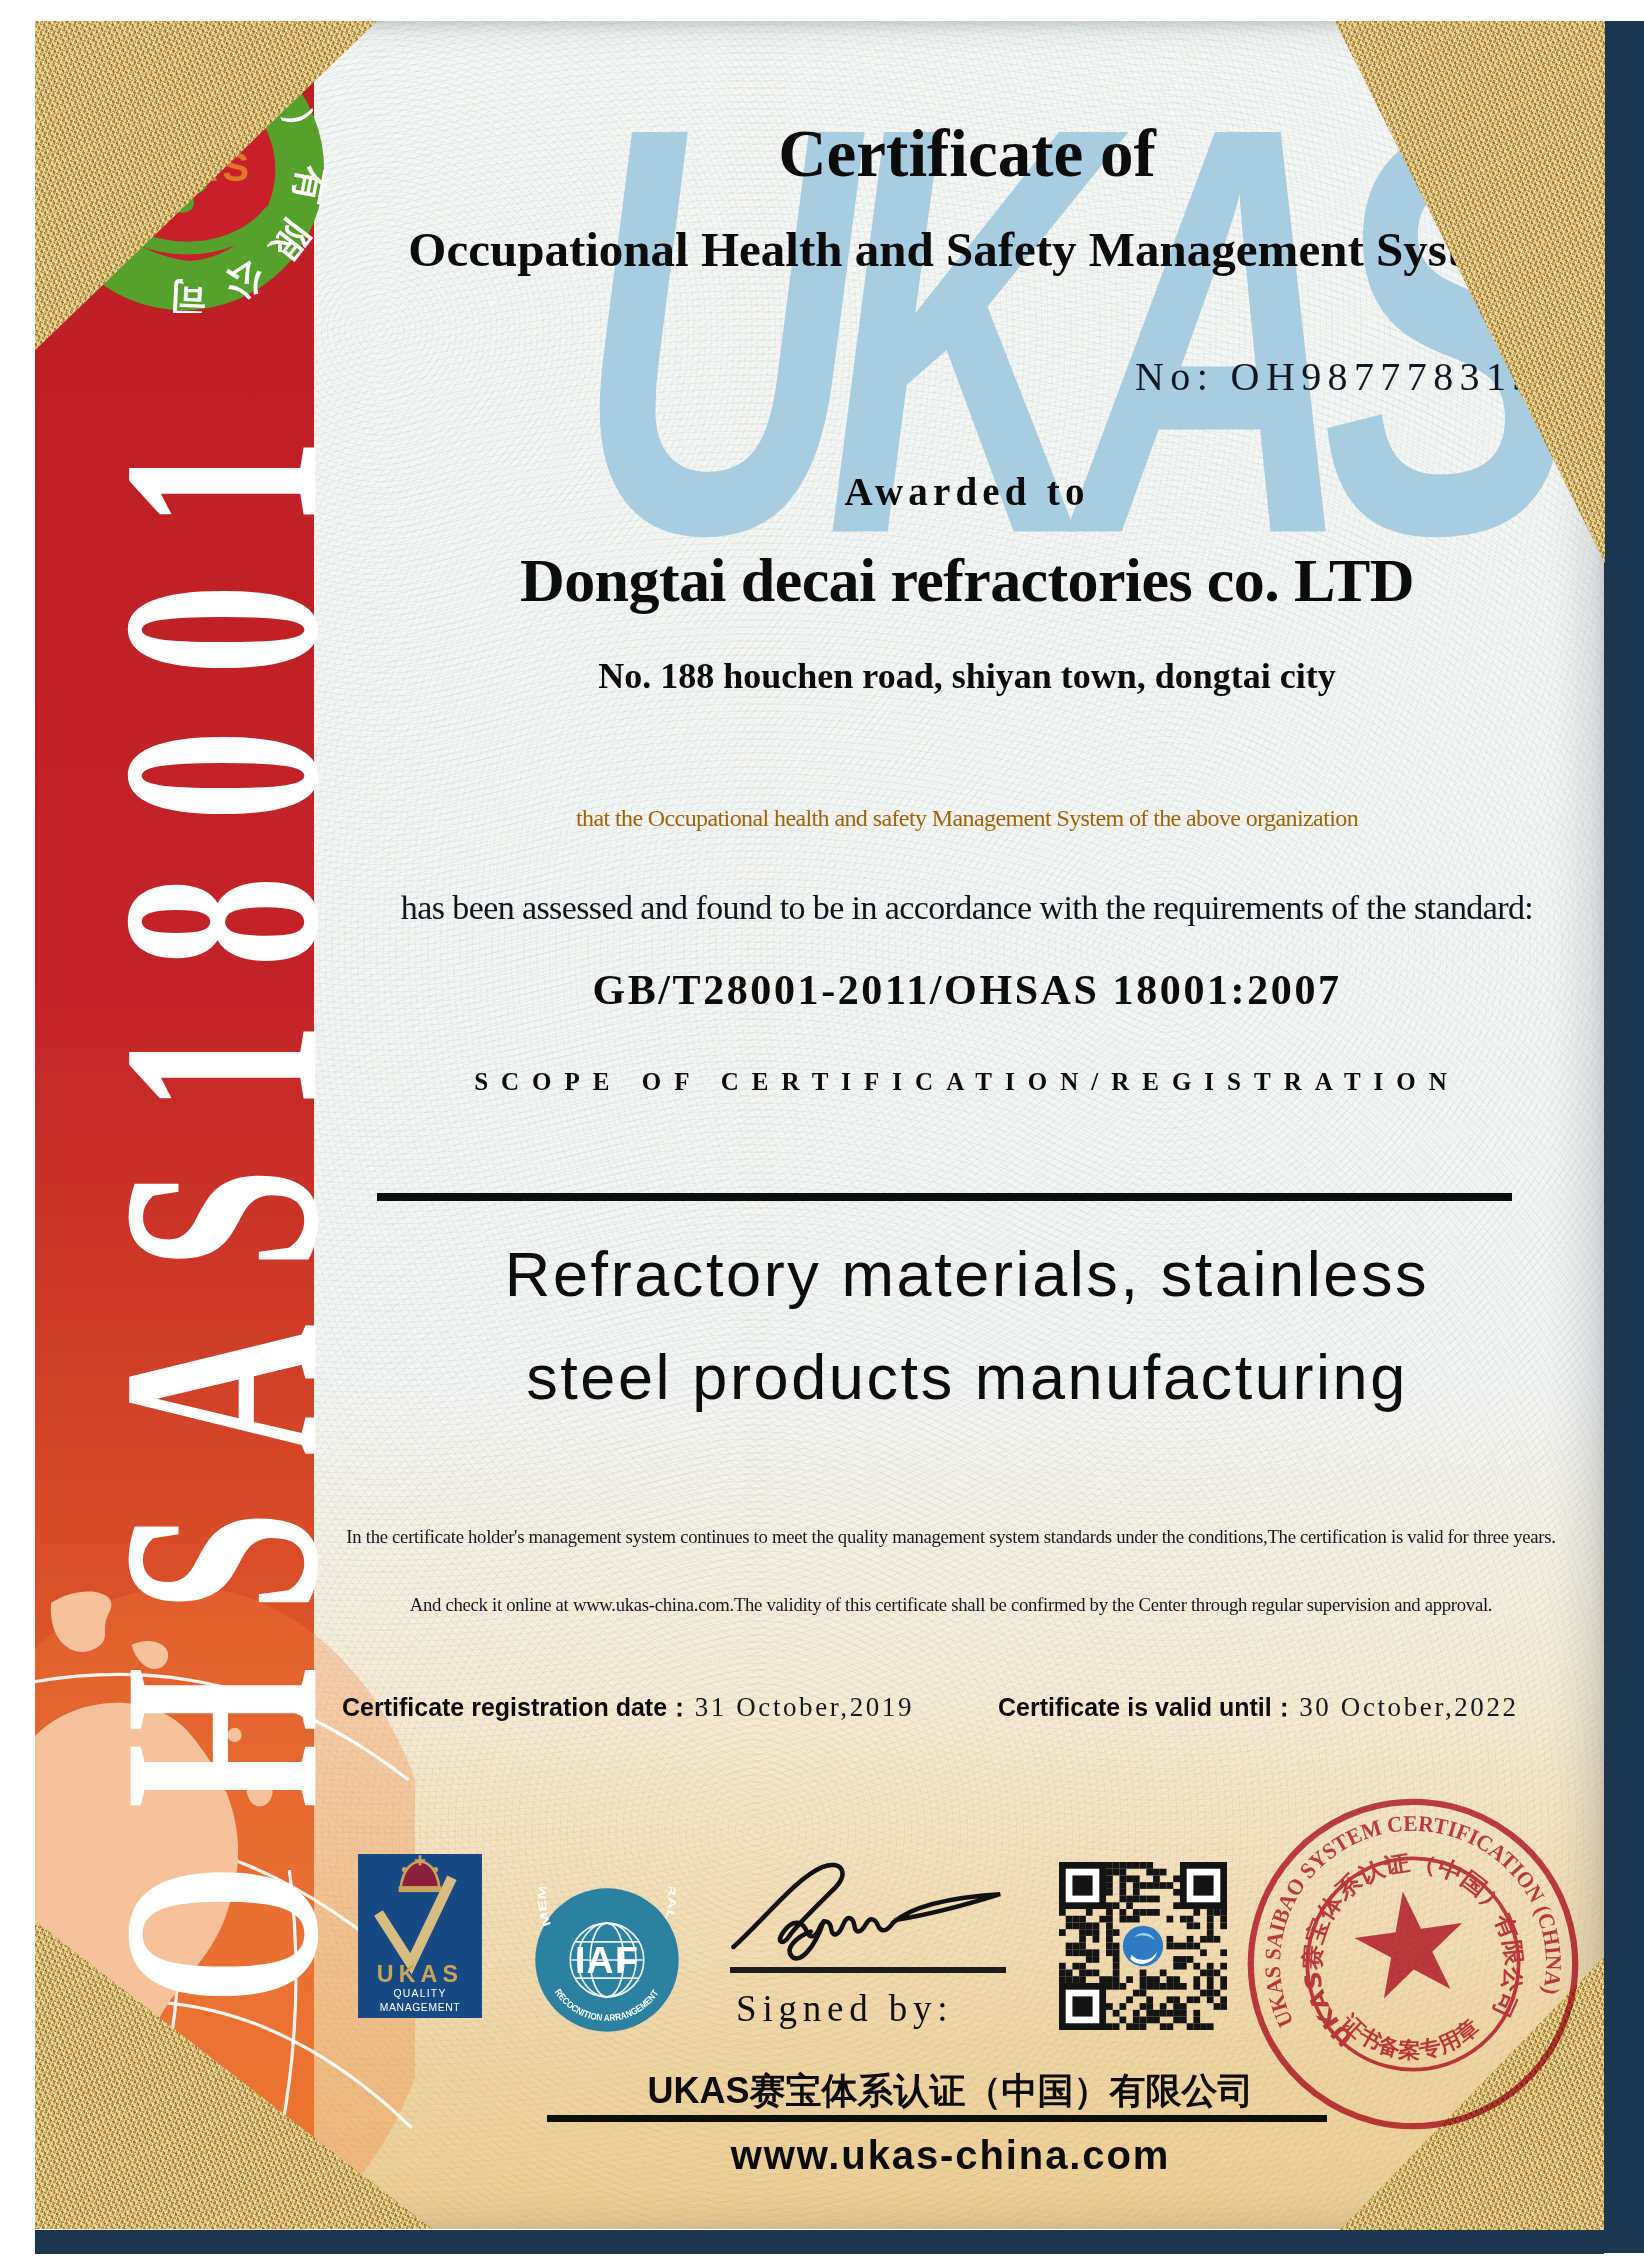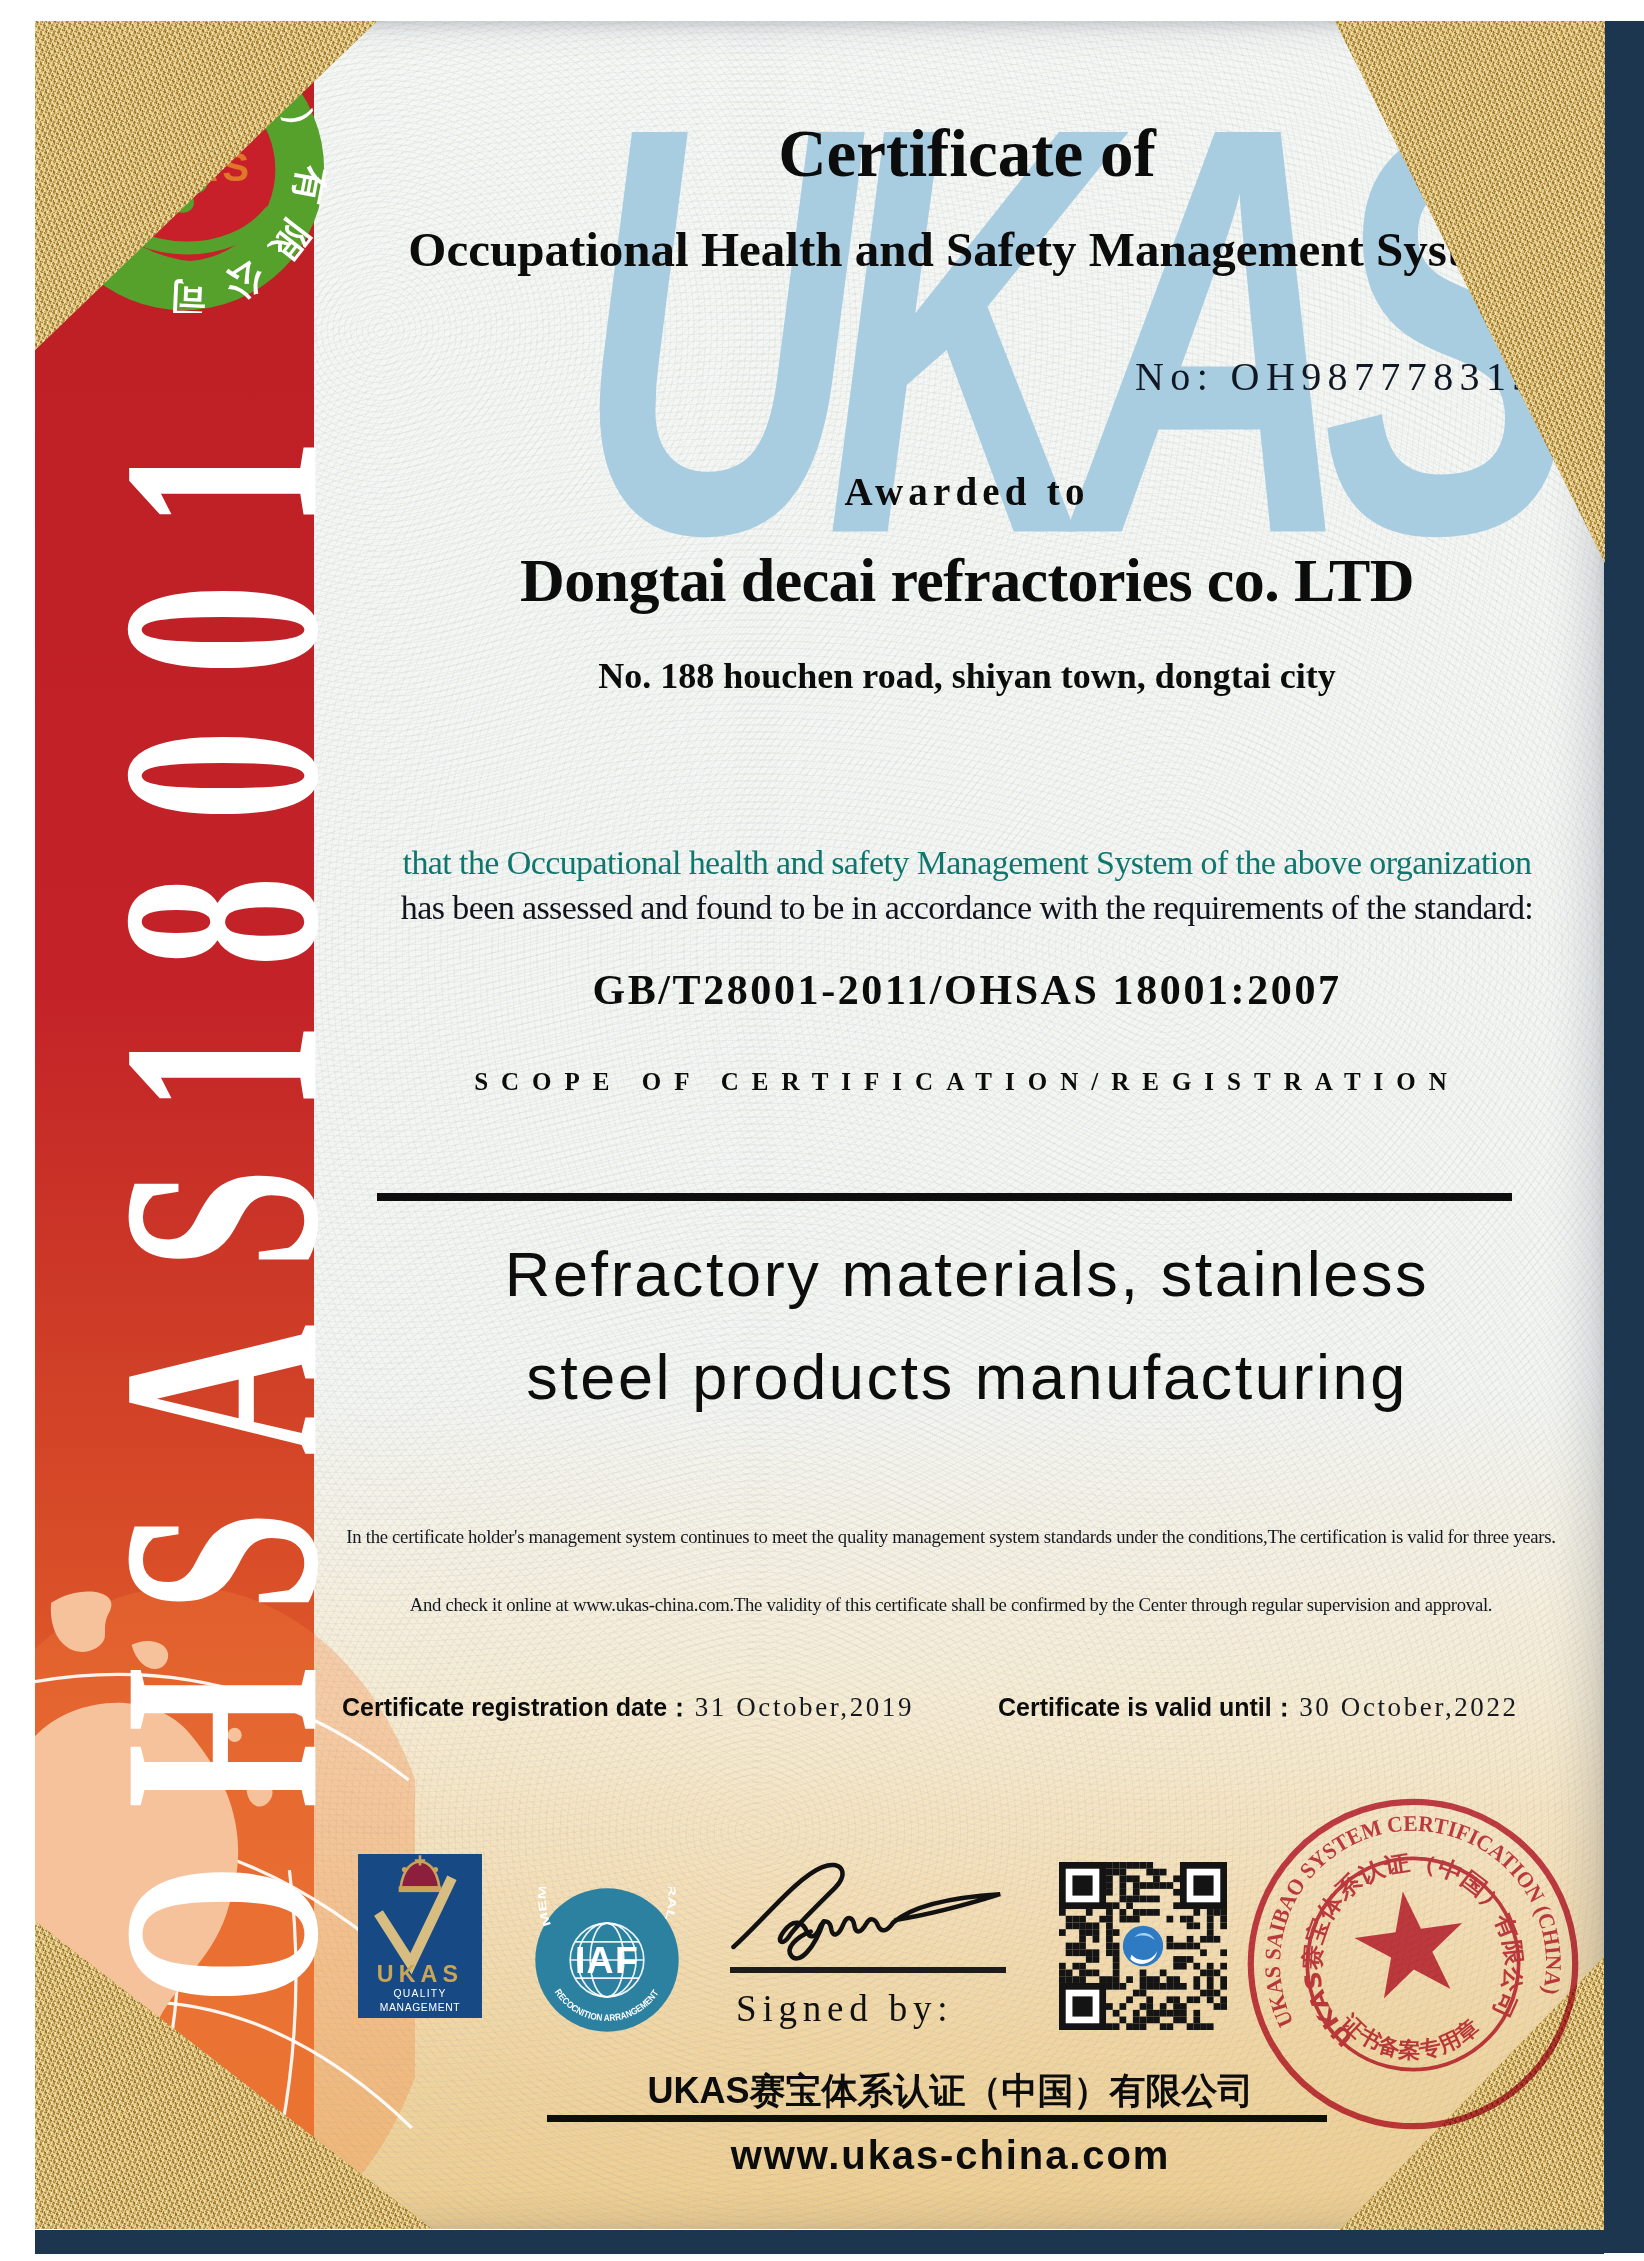--- a/index.html
+++ b/index.html
@@ -51,21 +51,21 @@
     font-family:"Liberation Sans",sans-serif;font-style:italic;font-weight:700;
     font-size:387px;line-height:387px;letter-spacing:-31px;color:#a8cde1;
     transform:scaleY(1.5);transform-origin:50% 0;}
   .cline{left:335px;width:1264px;text-align:center;z-index:2;color:#0c0c0c;white-space:nowrap;}
   .title1{top:115px;font-size:67px;font-weight:700;}
   .title2{top:221px;font-size:49px;font-weight:700;}
   .cert-no{left:1135px;top:353px;z-index:2;font-size:40px;letter-spacing:6.4px;color:#101824;white-space:nowrap;}
   .awarded{top:469px;font-size:39px;font-weight:700;letter-spacing:5.2px;}
   .company{top:545px;font-size:62px;font-weight:700;letter-spacing:-0.6px;text-align:center;}
   .address{top:655px;font-size:36px;font-weight:700;}
-  .stmt1{top:844px;font-size:34px;letter-spacing:-0.6px;color:#0f766e;}
+  .stmt1{top:805px;font-size:24px;letter-spacing:-0.6px;color:#a16207;}
   .stmt2{top:889px;font-size:34px;letter-spacing:-0.6px;color:#10141c;}
   .standard{top:966px;font-size:42px;font-weight:700;letter-spacing:2.6px;}
   .scope-h{top:1068px;font-size:25px;font-weight:700;letter-spacing:13px;}
   .rule1{left:377px;top:1193px;width:1135px;height:8.4px;background:#0e0e0e;z-index:2;}
   .scope-l{font-family:"Liberation Sans",sans-serif;font-weight:400;font-size:63px;letter-spacing:2.6px;color:#0d0d0d;}
   .scope1{top:1238px;}
   .scope2{top:1341px;}
   .fine{left:287px;width:1328px;text-align:center;z-index:2;font-size:19.3px;letter-spacing:-0.3px;
         color:#141820;white-space:nowrap;transform:scaleX(.97);transform-origin:center;}
   .fine1{top:1526px;}

